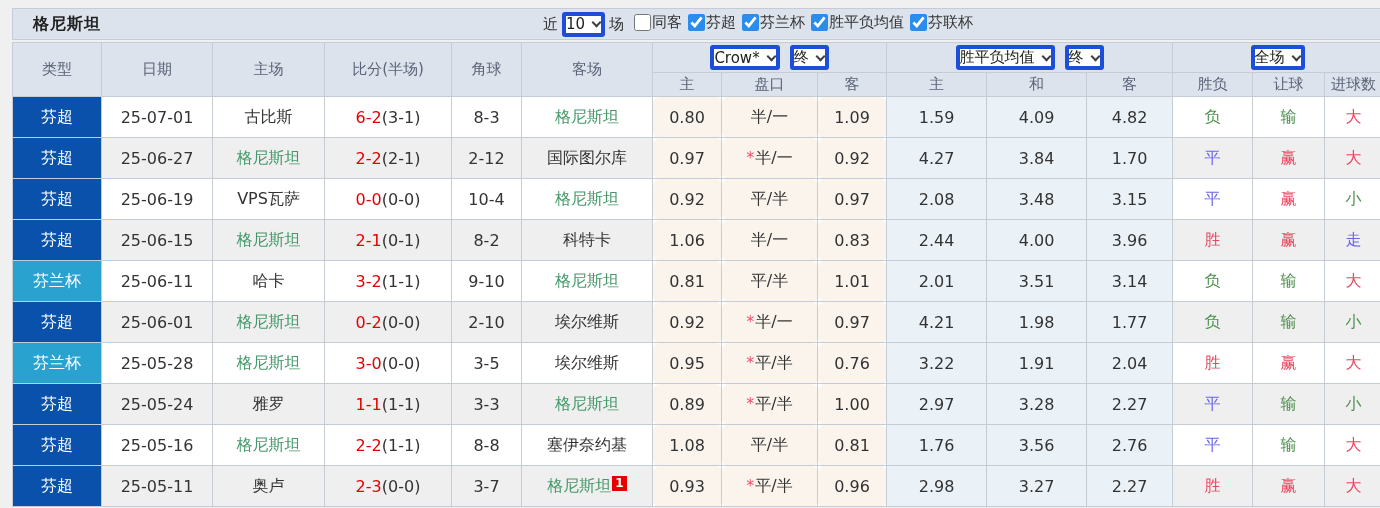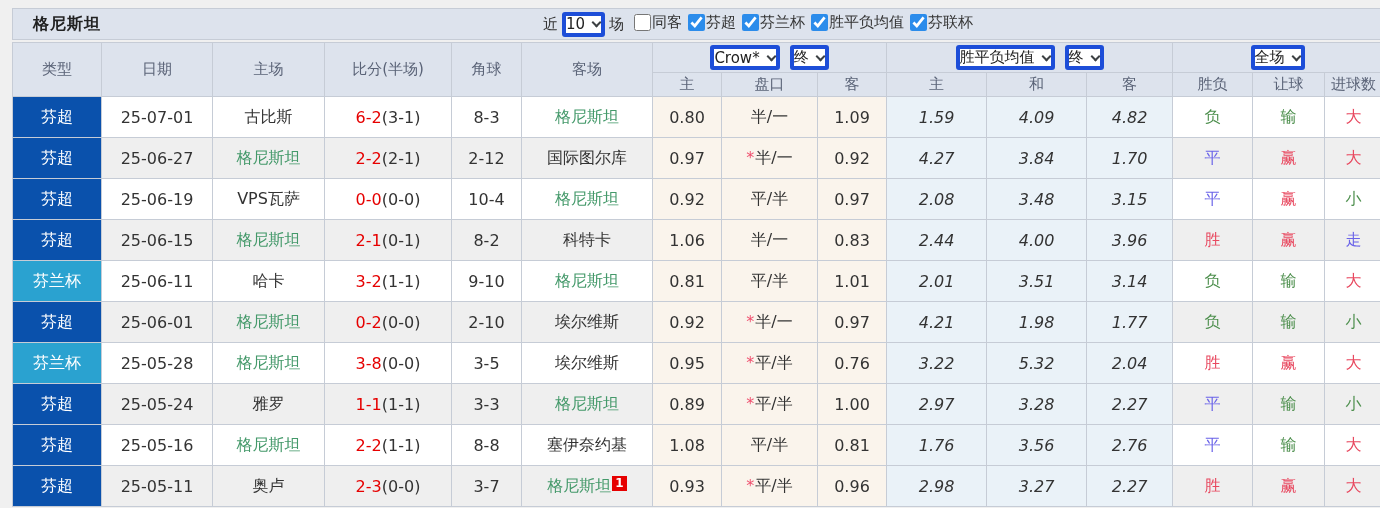--- a/index.html
+++ b/index.html
@@ -38,22 +38,22 @@
   
   table { border-collapse:collapse; table-layout:fixed; width:1370px; margin-top:2px; background:#fff; }
   th, td { border:1px solid #c6ccd6; text-align:center; padding:0; overflow:hidden; white-space:nowrap; }
   thead th { background:#dde3ed; color:#5a6377; font-weight:normal; font-size:15px; }
   tr.hdr-drop { height:30px; }
   tr.hdr-sub { height:24px; }
   .dropcell { vertical-align:middle; }
   .dropwrap { display:flex; align-items:flex-end; justify-content:center; gap:10px; }
   tbody tr { height:41px; font-size:16px; }
   tbody tr.alt td { background:#efefef; }
-  td.odds { background:#faf4ec !important; }
-  td.eu   { background:#eaf2f8 !important;font-style:italic; }
+  td.odds { background:#faf4ec !important;border-radius:7px; }
+  td.eu   { background:#eaf2f8 !important; }
   td.type { color:#fff; font-size:16px; }
   .type-super { background:#0a51ac !important; }
   .type-cup   { background:#2aa2d0 !important; }
   .team-self { color:#44996a; }
   .score-main { color:#e60000; }
   .score-half { color:#333; }
   .star { color:#ef4f6e; margin-right:1px; }
   .tone-red   { color:#e8485f; }
   .tone-green { color:#4d8f4d; }
   .tone-blue  { color:#6a63e8; }
@@ -267,28 +267,28 @@
     <td class="eu">1.98</td>
     <td class="eu">1.77</td>
     <td class="tone-green">负</td>
     <td class="tone-green">输</td>
     <td class="tone-green">小</td>
   </tr>
         <tr>
     <td class="type type-cup">芬兰杯</td>
     <td>25-05-28</td>
     <td class="team-self">格尼斯坦</td>
-    <td><span class="score-main">3-8</span><span class="score-half">(0-0)</span></td>
+    <td><span class="score-main">3-0</span><span class="score-half">(0-0)</span></td>
     <td>3-5</td>
     <td><span>埃尔维斯</span></td>
     <td class="odds">0.95</td>
     <td class="odds"><span class="star">*</span><span>平/半</span></td>
     <td class="odds">0.76</td>
     <td class="eu">3.22</td>
-    <td class="eu">5.32</td>
+    <td class="eu">1.91</td>
     <td class="eu">2.04</td>
     <td class="tone-red">胜</td>
     <td class="tone-red">赢</td>
     <td class="tone-red">大</td>
   </tr>
         <tr class="alt">
     <td class="type type-super">芬超</td>
     <td>25-05-24</td>
     <td>雅罗</td>
     <td><span class="score-main">1-1</span><span class="score-half">(1-1)</span></td>

